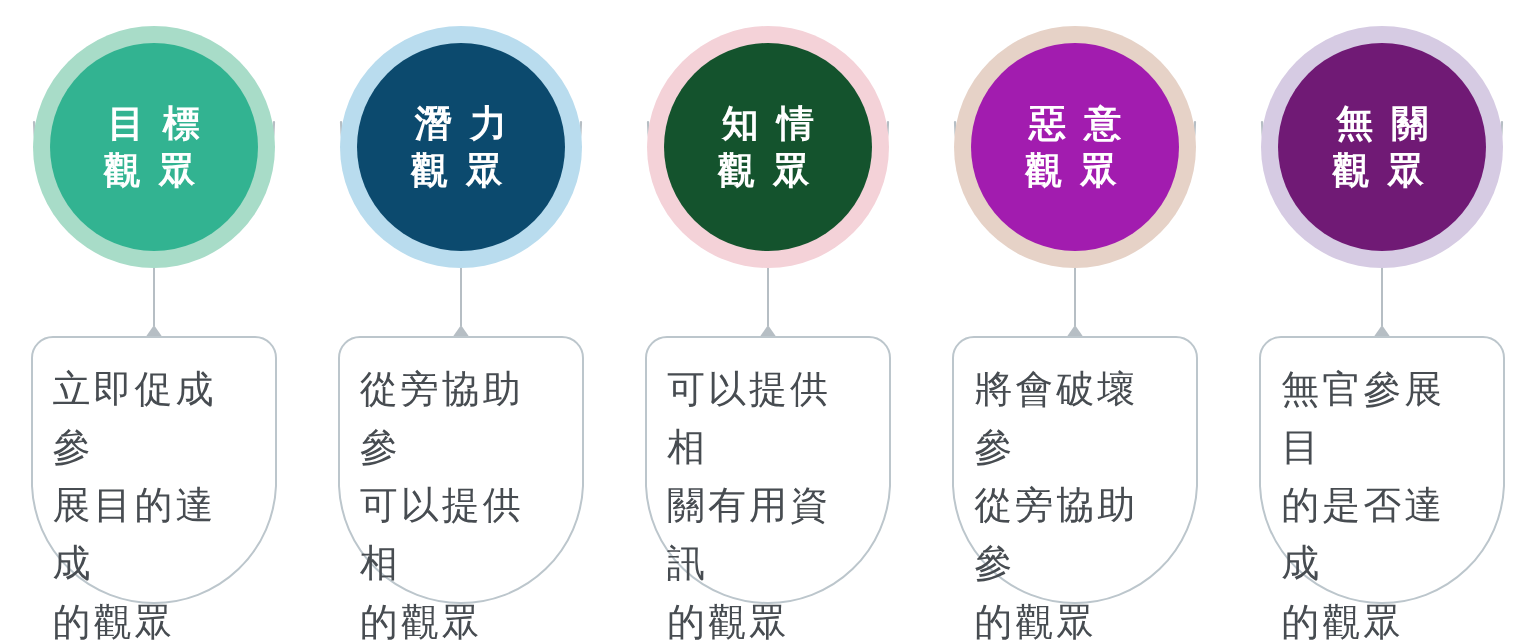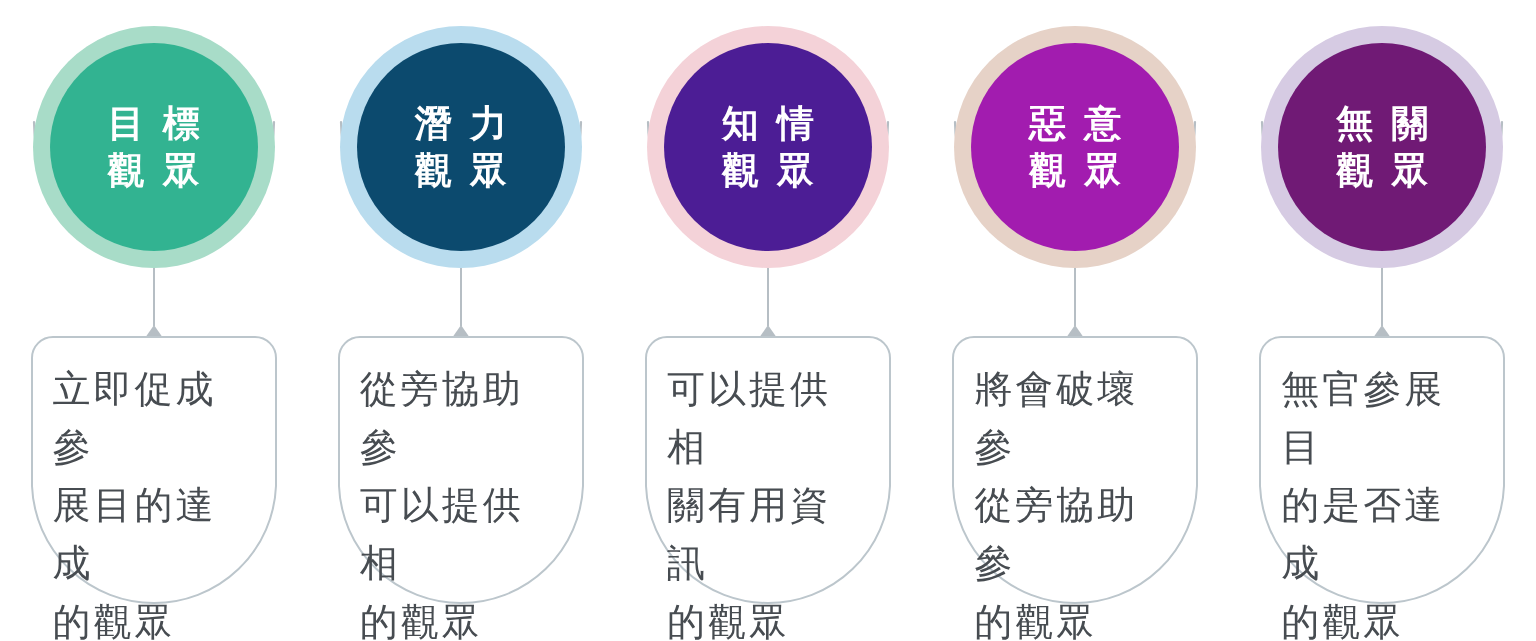--- a/index.html
+++ b/index.html
@@ -81,21 +81,21 @@
     display: flex;
     align-items: center;
     justify-content: center;
   }
 
   .disc-label {
     color: #ffffff;
     font-size: 37px;
     font-weight: bold;
     line-height: 1.28;
-    text-align: right;
+    text-align: left;
     letter-spacing: 4px;
     white-space: pre-line;
     text-indent: 4px;
   }
 
   
   .connector {
     position: absolute;
     left: 50%;
     top: 268px;
@@ -193,21 +193,21 @@
 的觀眾</div>
       </div>
     </div>
 
     <div class="column">
       <svg class="outer-arc" viewBox="0 0 246 292">
         <path d="M 3 122 A 120 120 0 0 0 243 122" fill="none" stroke="#b6bec4" stroke-width="2.2" stroke-linecap="round"></path>
       </svg>
       <div class="circle-wrap">
         <div class="ring" style="background:#f4d2d8"></div>
-        <div class="disc" style="background:#4c1d95">
+        <div class="disc" style="background:#14532d">
           <div class="disc-label">知 情
 觀 眾</div>
         </div>
       </div>
       <svg class="connector" viewBox="0 0 30 70">
         <path d="M 15 0 L 15 58" fill="none" stroke="#b6bec4" stroke-width="2"></path>
         <path d="M 15 57 L 24 70 L 6 70 Z" fill="#b6bec4"></path>
       </svg>
       <div class="card">
         <svg class="card-shape" viewBox="0 0 246 268">

